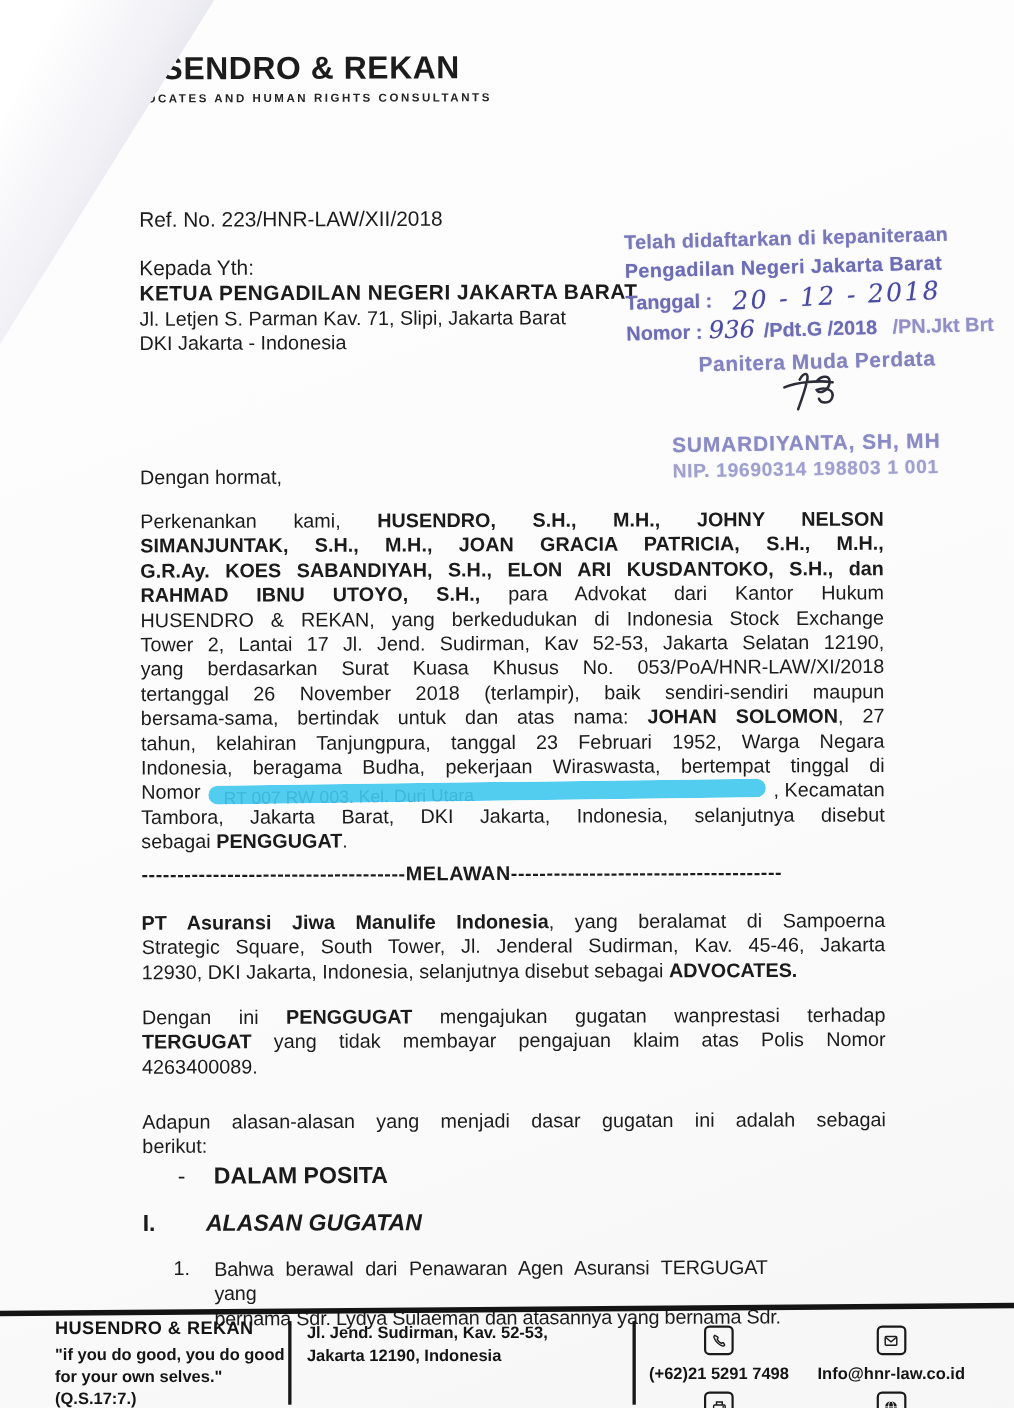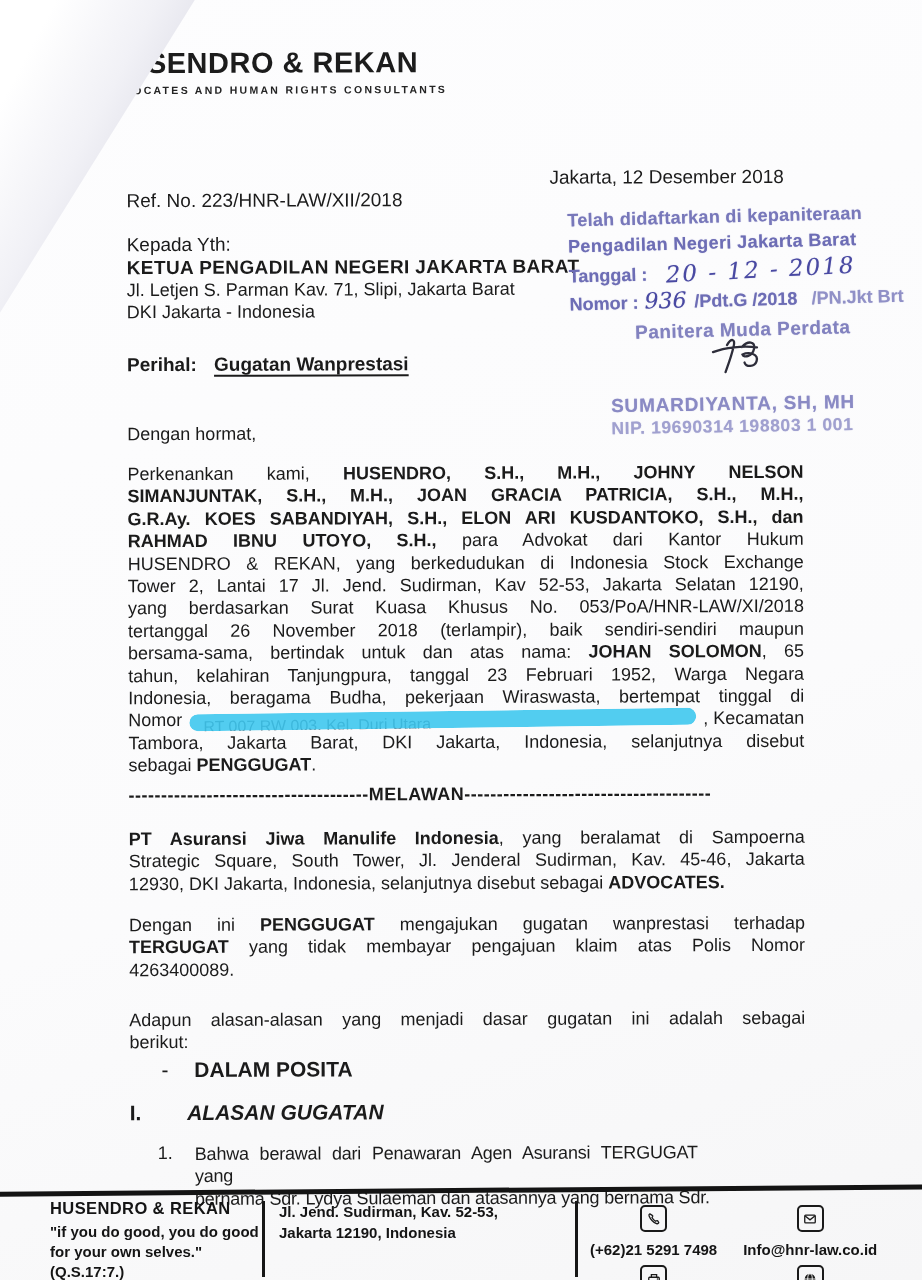--- a/index.html
+++ b/index.html
@@ -84,21 +84,20 @@
 
 <div class="page">
 
   <div class="doc">
 
     <div class="abs" style="top:46px;left:106px;z-index:2;">
       <div class="firm-name">HUSENDRO &amp; REKAN</div>
       <div class="tagline">ADVOCATES AND HUMAN RIGHTS CONSULTANTS</div>
     </div>
 
-    <div class="abs t19" style="top:166px;left:551px;">Jakarta, 12 Desember 2018</div>
     <div class="abs t19" style="top:188px;left:128px;">Ref. No. 223/HNR-LAW/XII/2018</div>
 
     <div class="abs" style="top:232px;left:128px;">
       <div class="t19">Kepada Yth:</div>
       <div class="t19 b" style="letter-spacing:.4px;">KETUA PENGADILAN NEGERI JAKARTA BARAT</div>
       <div class="t18">Jl. Letjen S. Parman Kav. 71, Slipi, Jakarta Barat</div>
       <div class="t18">DKI Jakarta - Indonesia</div>
     </div>
 
     <div class="abs court-stamp" style="top:204px;left:570px;width:345px;">
@@ -124,37 +123,33 @@
                  M 45 12 C 50.5 5.5, 59 6, 57 14 C 55.5 21, 47 23.5, 45.5 19.5
                  C 52 16.5, 62 19, 59.5 26.5 C 57.5 32.5, 49 32, 47.5 27.5" stroke="#2d2d3a" stroke-width="2.3" fill="none" stroke-linecap="round"></path>
       </svg>
     </div>
 
     <div class="abs officer-stamp" style="top:394px;left:612px;">
       <div class="name">SUMARDIYANTA, SH, MH</div>
       <div class="nip">NIP. 19690314 198803 1 001</div>
     </div>
 
-    <div class="abs subject" style="top:353px;left:128px;">
-      <span>Perihal:</span>
-      <span class="u" style="margin-left:12px;">Gugatan Wanprestasi</span>
-    </div>
 
     <div class="abs t18" style="top:422px;left:128px;">Dengan hormat,</div>
 
     <div class="abs para" style="top:462px;left:128px;">
         <div class="jline"><span>Perkenankan kami, </span><span class="b">HUSENDRO, S.H., M.H., JOHNY NELSON</span></div>
         <div class="jline"><span class="b">SIMANJUNTAK, S.H., M.H., JOAN GRACIA PATRICIA, S.H., M.H.,</span></div>
         <div class="jline"><span class="b">G.R.Ay. KOES SABANDIYAH, S.H., ELON ARI KUSDANTOKO, S.H., dan</span></div>
         <div class="jline"><span class="b">RAHMAD IBNU UTOYO, S.H.,</span><span> para Advokat dari Kantor Hukum</span></div>
         <div class="jline"><span>HUSENDRO &amp; REKAN, yang berkedudukan di Indonesia Stock Exchange</span></div>
         <div class="jline"><span>Tower 2, Lantai 17 Jl. Jend. Sudirman, Kav 52-53, Jakarta Selatan 12190,</span></div>
         <div class="jline"><span>yang berdasarkan Surat Kuasa Khusus No. 053/PoA/HNR-LAW/XI/2018</span></div>
         <div class="jline"><span>tertanggal 26 November 2018 (terlampir), baik sendiri-sendiri maupun</span></div>
-        <div class="jline"><span>bersama-sama, bertindak untuk dan atas nama: </span><span class="b">JOHAN SOLOMON</span><span>, 65</span></div>
+        <div class="jline"><span>bersama-sama, bertindak untuk dan atas nama: </span><span class="b">JOHAN SOLOMON</span><span>, 27</span></div>
         <div class="jline"><span>tahun, kelahiran Tanjungpura, tanggal 23 Februari 1952, Warga Negara</span></div>
         <div class="jline"><span>Indonesia, beragama Budha, pekerjaan Wiraswasta, bertempat tinggal di</span></div>
         <div class="rline">
           <span>Nomor</span>
           <span class="redact-bar">
             <span class="hidden-text">RT 007 RW 003, Kel. Duri Utara</span>
           </span>
           <span>, Kecamatan</span>
         </div>
         <div class="jline"><span>Tambora, Jakarta Barat, DKI Jakarta, Indonesia, selanjutnya disebut</span></div>

